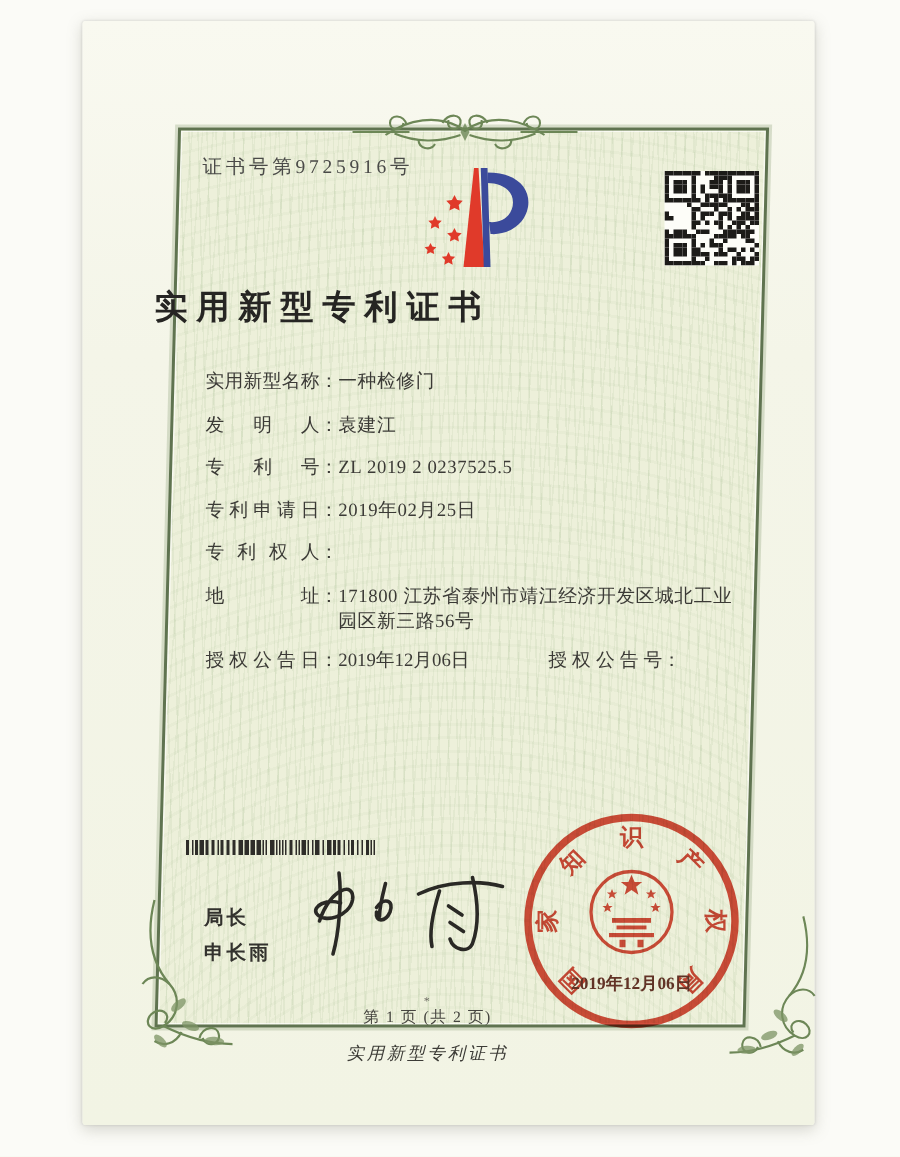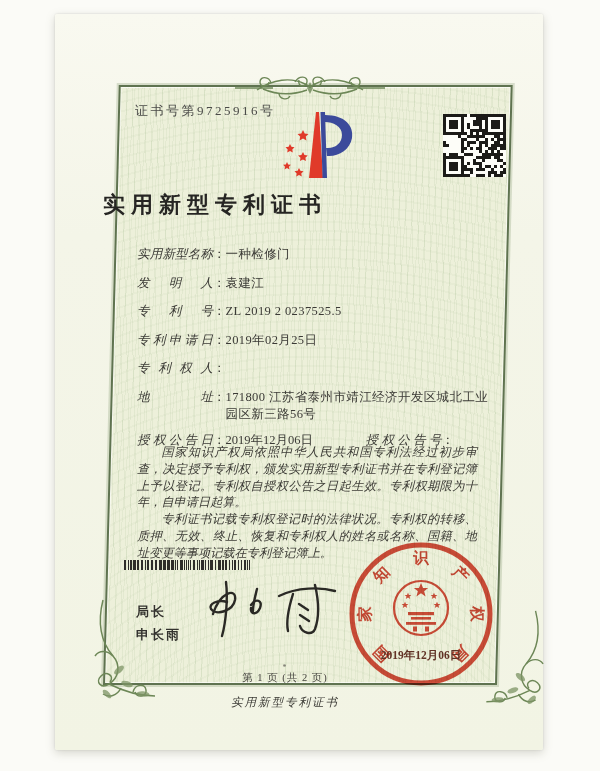--- a/index.html
+++ b/index.html
@@ -33,21 +33,21 @@
     letter-spacing:2.5px;
   }
   .logo{position:absolute;left:220px;top:92px;width:82px;height:82px;}
   .qr{position:absolute;left:388px;top:100px;width:63px;height:63px;background:#fdfdf8;}
   .title{
     position:absolute;left:48px;top:176px;width:390px;text-align:left;
     font-size:22px;font-weight:700;color:#262523;letter-spacing:6px;
   }
   .fields{position:absolute;left:82px;top:232px;width:352px;font-size:12.5px;color:#3b3a36;}
   .frow{display:flex;align-items:flex-start;line-height:17px;margin-bottom:11.5px;}
-  .flabel{flex:0 0 76px;text-align:justify;text-align-last:justify;font-style:italic;}
+  .flabel{flex:0 0 76px;text-align:justify;text-align-last:justify;}
   .fcolon{flex:0 0 12px;}
   .fvalue{flex:1 1 auto;letter-spacing:.4px;}
   .frow.addr{margin-bottom:9px;}
   .frow.grant .fvalue1{flex:0 0 112px;letter-spacing:0;}
   .frow.grant .flabel2{flex:0 0 76px;text-align:justify;text-align-last:justify;margin-left:28px;}
   .frow.grant .fvalue2{flex:1 1 auto;letter-spacing:0;}
   .body-text{
     position:absolute;left:82px;top:430px;width:340px;
     font-size:12.2px;line-height:16.8px;color:#3c3b36;text-align:justify;
     font-style:italic;
@@ -391,24 +391,20 @@
       </div>
       <div class="frow grant">
         <span class="flabel">授权公告日</span>
           <span class="fcolon">：</span>
           <span class="fvalue fvalue1">2019年12月06日</span>
           <span class="flabel flabel2">授权公告号</span>
           <span class="fcolon">：</span>
       </div>
     </div>
 
-    <div class="body-text">
-      <p>国家知识产权局依照中华人民共和国专利法经过初步审查，决定授予专利权，颁发实用新型专利证书并在专利登记簿上予以登记。专利权自授权公告之日起生效。专利权期限为十年，自申请日起算。</p>
-      <p>专利证书记载专利权登记时的法律状况。专利权的转移、质押、无效、终止、恢复和专利权人的姓名或名称、国籍、地址变更等事项记载在专利登记簿上。</p>
-    </div>
 
     <svg class="barcode" viewBox="0 0 127 10" preserveAspectRatio="none" id="barcode-svg">
         <rect x="0" y="0" width="2" height="10" fill="#2e2d29"></rect>
         <rect x="4" y="0" width="1" height="10" fill="#2e2d29"></rect>
         <rect x="6" y="0" width="2" height="10" fill="#2e2d29"></rect>
         <rect x="9" y="0" width="3" height="10" fill="#2e2d29"></rect>
         <rect x="13" y="0" width="2" height="10" fill="#2e2d29"></rect>
         <rect x="17" y="0" width="2" height="10" fill="#2e2d29"></rect>
         <rect x="21" y="0" width="1" height="10" fill="#2e2d29"></rect>
         <rect x="23" y="0" width="2" height="10" fill="#2e2d29"></rect>

